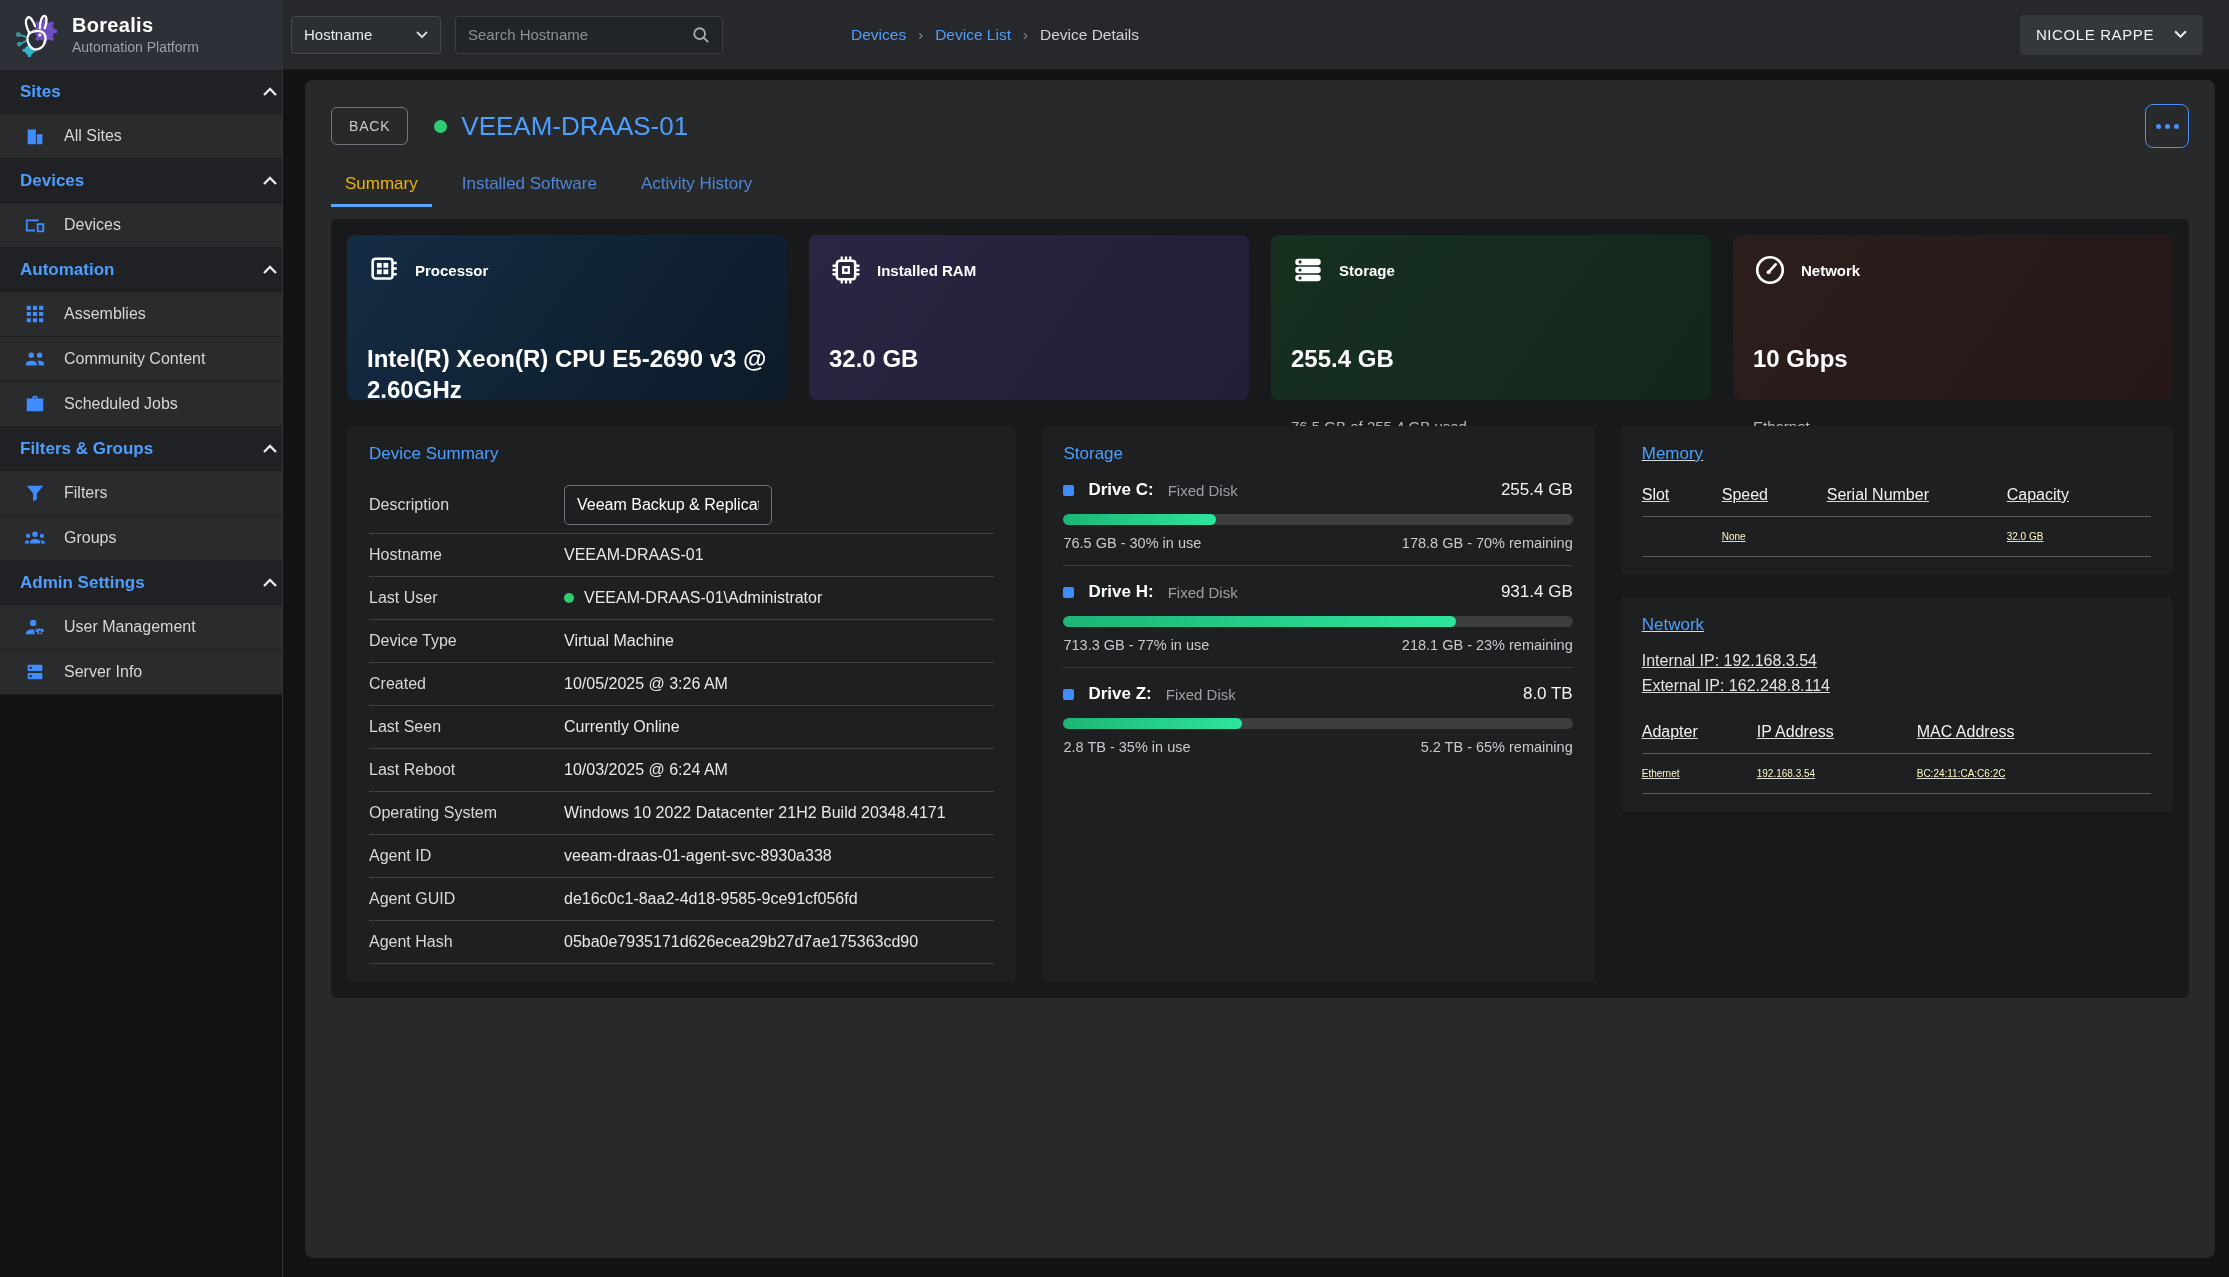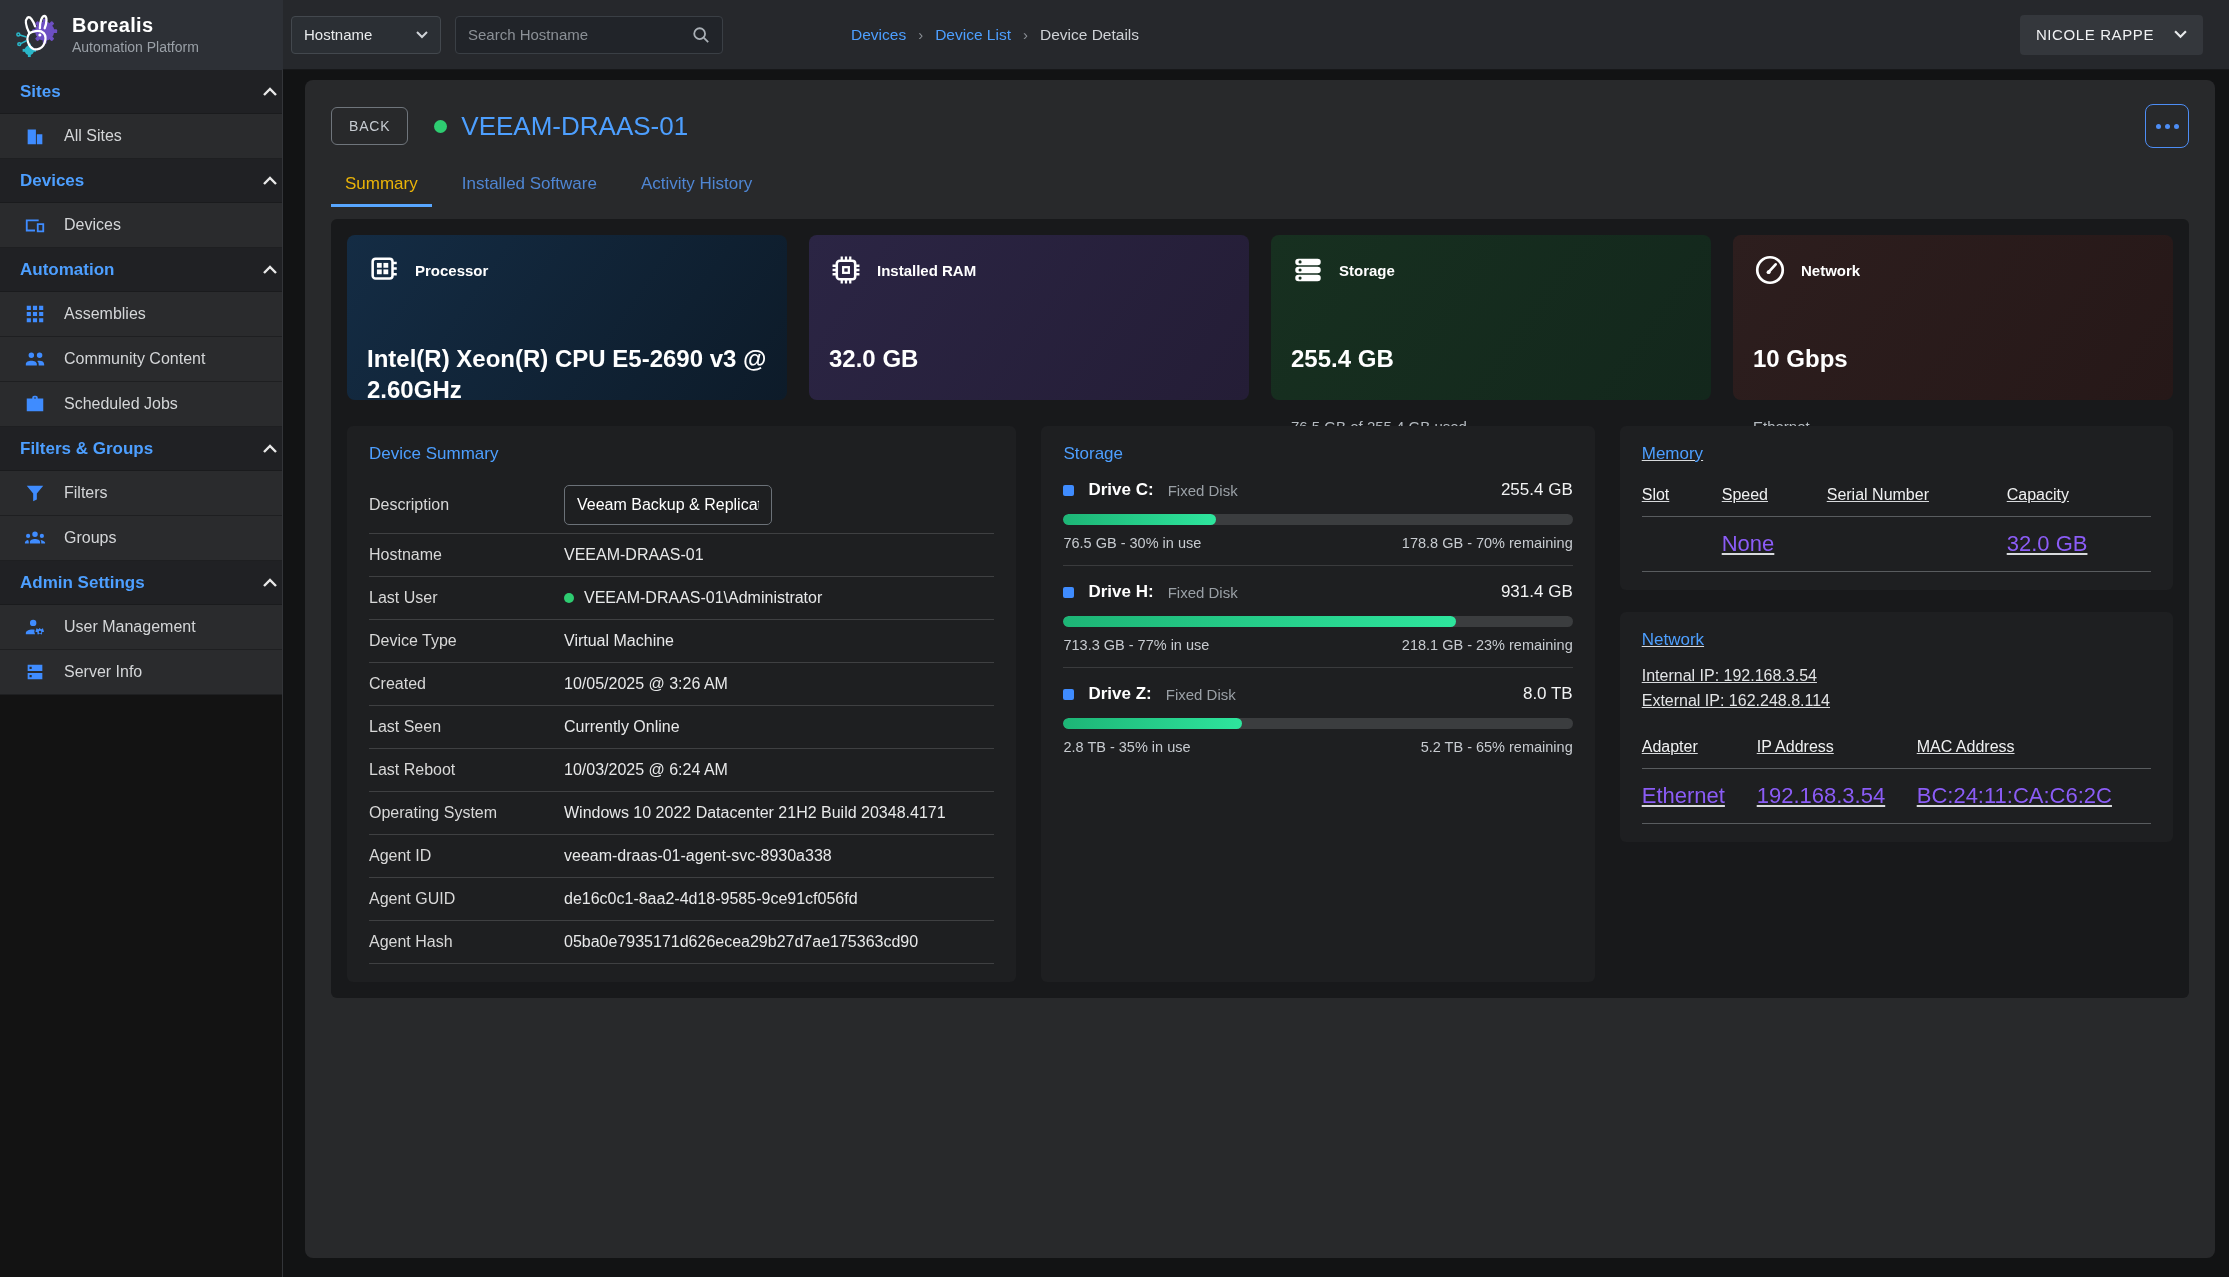--- a/index.html
+++ b/index.html
@@ -86,21 +86,21 @@
   .drive-type { color:#9aa0a6; font-size:15px; margin-left:14px; }
   .drive-size { margin-left:auto; color:#f2f3f4; font-size:17px; }
   .bar { height:11px; border-radius:6px; background:#3b3d3f; margin-top:14px; overflow:hidden; }
   .bar-fill { height:100%; border-radius:6px; background:linear-gradient(90deg,#1db576,#2ee59d); }
   .drive-stats { display:flex; justify-content:space-between; margin-top:10px; color:#c7cbd0; font-size:14.5px; }
 
   
   .mem-grid { display:grid; grid-template-columns:80px 105px 180px 1fr; margin-top:16px; }
   .net-grid { display:grid; grid-template-columns:115px 160px 1fr; margin-top:18px; }
   .tbl-head { color:#f0f1f2; font-size:16px; padding:6px 0 12px 0; border-bottom:1px solid #595c5f; }
-  .tbl-cell { color:#8b5cf6; font-size:22px; padding:14px 0; border-bottom:1px solid #595c5f; }
+  .tbl-cell { color:#fef9c3; font-size:10px; padding:14px 0; border-bottom:1px solid #595c5f; }
   .ip-lines { margin-top:14px; color:#e2e4e6; font-size:16px; line-height:1.55; }
 </style>
 </head>
 <body>
 
 <div class="topbar">
   <div class="brand">
     <svg width="46" height="46" viewBox="0 0 48 48">
       <g fill="#6d4fc2">
           <circle cx="32" cy="20" r="10"></circle>

